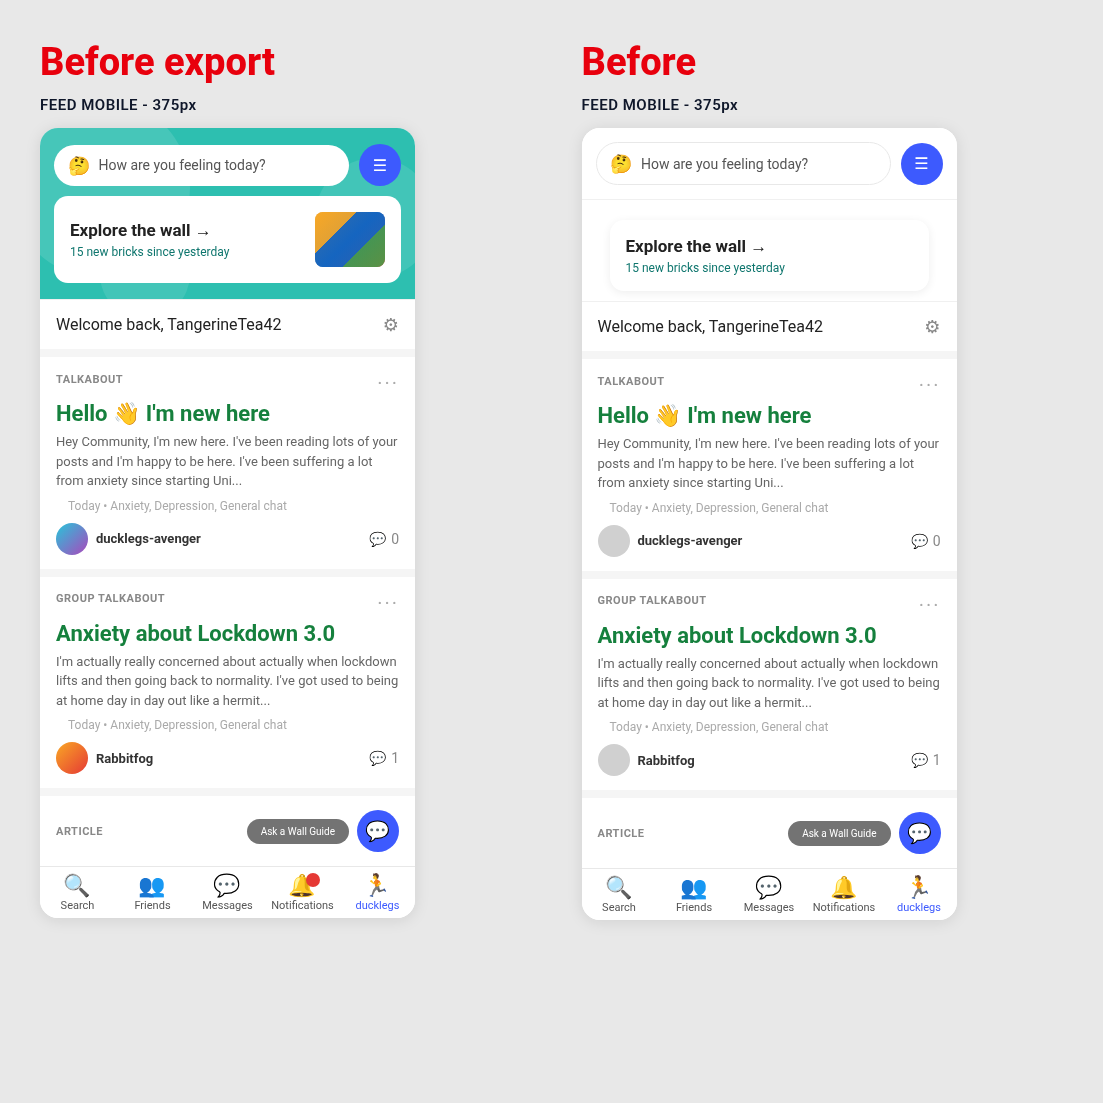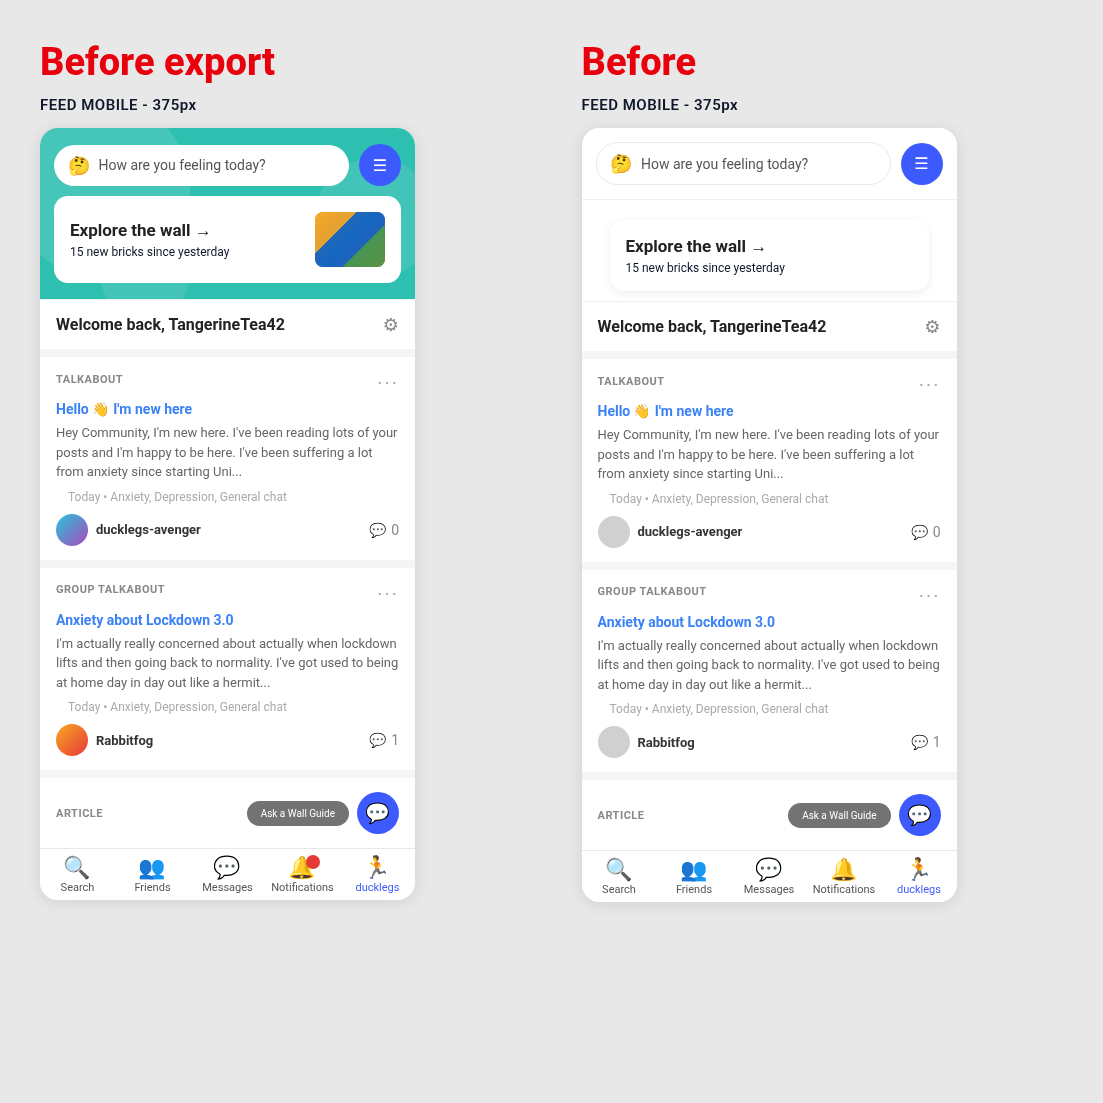--- a/index.html
+++ b/index.html
@@ -113,21 +113,21 @@
       box-shadow: 0 2px 10px rgba(0,0,0,0.07);
     }
     .explore-title {
       font-size: 17px;
       font-weight: 700;
       color: #222;
       margin-bottom: 4px;
     }
     .explore-sub {
       font-size: 12px;
-      color: #0f172a;
+      color: #0f766e;
     }
     .explore-img {
       width: 70px;
       height: 55px;
       border-radius: 8px;
       overflow: hidden;
       background: linear-gradient(135deg, #f9a825, #1565c0, #e53935);
       flex-shrink: 0;
     }
 
@@ -135,21 +135,21 @@
     .welcome-bar {
       background: #fff;
       border-top: 1px solid #f0f0f0;
       padding: 14px 16px;
       display: flex;
       align-items: center;
       justify-content: space-between;
     }
     .welcome-text {
       font-size: 16px;
-      font-weight: 700;
+      font-weight: 400;
       color: #222;
     }
     .gear-icon {
       font-size: 18px;
       color: #888;
     }
 
     
     .post-card {
       background: #fff;
@@ -157,23 +157,23 @@
       padding: 14px 16px;
     }
     .post-tag {
       font-size: 11px;
       font-weight: 700;
       color: #888;
       letter-spacing: 0.5px;
       margin-bottom: 8px;
     }
     .post-title {
-      font-size: 14px;
+      font-size: 22px;
       font-weight: 700;
-      color: #3b82f6;
+      color: #15803d;
       margin-bottom: 6px;
     }
     .post-body {
       font-size: 13px;
       color: #666;
       line-height: 1.5;
       margin-bottom: 8px;
     }
     .post-meta {
       font-size: 12px;

